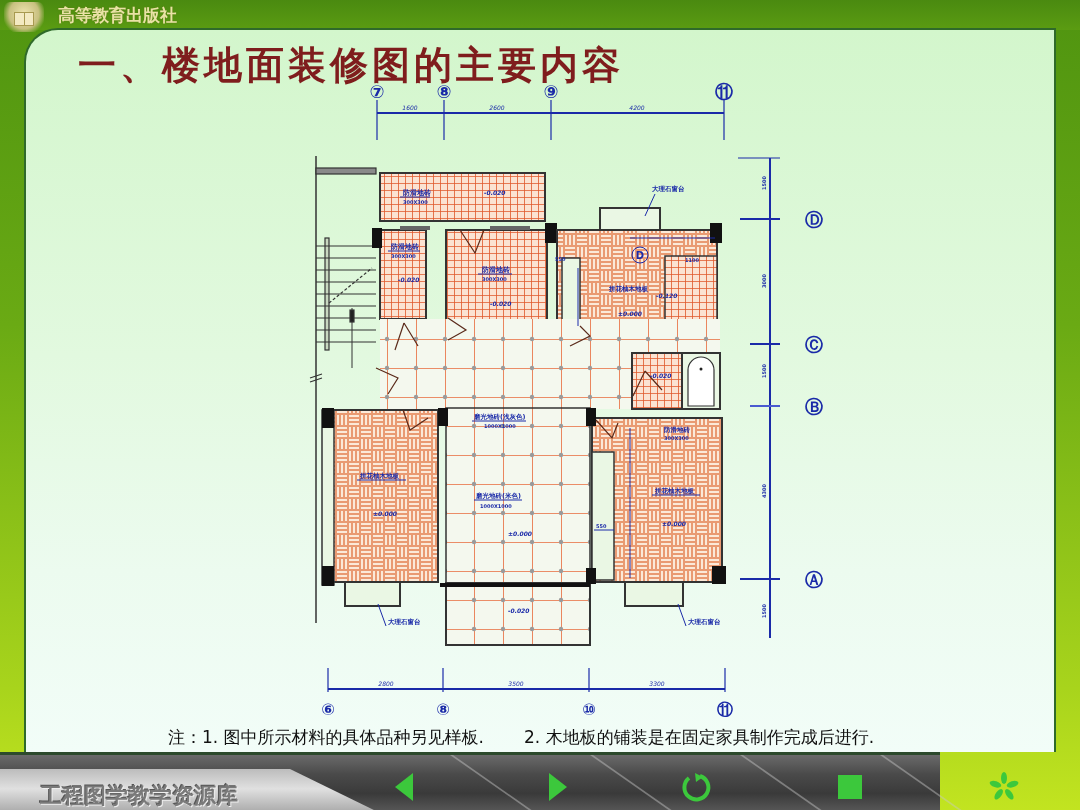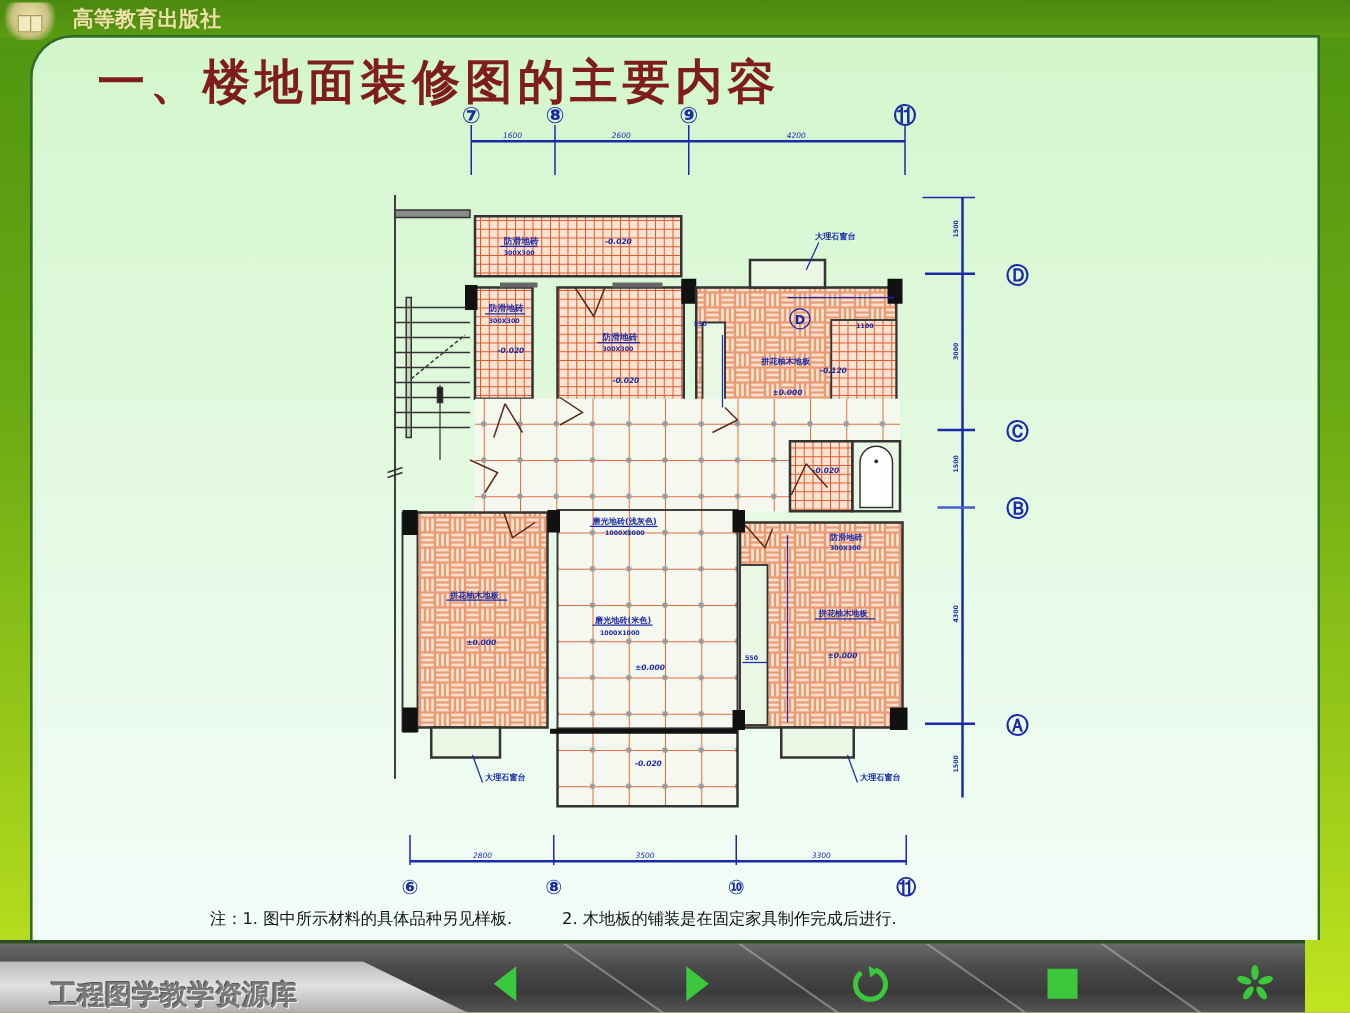--- a/index.html
+++ b/index.html
@@ -35,26 +35,26 @@
     background: linear-gradient(180deg, #d3f6cc 0%, #e2f9df 45%, #ecfbef 75%, #f2fdf8 100%);
     border-left:2px solid #2f6a2a; border-top:2px solid #2f6a2a; border-right:2px solid #2f6a2a;
     border-top-left-radius:34px;
   }
   .title {
     position:absolute; left:78px; top:40px; font-size:38px; font-weight:bold;
     color:#7f1d1d; letter-spacing:4px; font-family:"DejaVu Sans", sans-serif;
   }
   .plan { position:absolute; left:300px; top:78px; width:480px; height:645px; }
   .note {
-    position:absolute; left:168px; top:726px; font-size:13px; color:#111;
+    position:absolute; left:168px; top:726px; font-size:17px; color:#111;
     font-family:"DejaVu Sans", sans-serif; white-space:nowrap;
   }
   .note span.n2 { margin-left:40px; }
   .bottombar {
-    position:absolute; left:0; top:752px; width:1044px; height:58px;
+    position:absolute; left:0; top:752px; width:940px; height:58px;
     background: linear-gradient(180deg, #6a6a6a 0%, #4a4a4a 35%, #3a3a3a 70%, #555 100%);
     border-top:3px solid #2c4a2c;
   }
   .bottombar .leftplate {
     position:absolute; left:0; top:14px; width:300px; height:44px;
     background: linear-gradient(180deg, #bcbcbc 0%, #e0e0e0 45%, #a8a8a8 100%);
     clip-path: polygon(0 0, 290px 0, 380px 44px, 0 44px);
     width:380px;
   }
   .resname {

